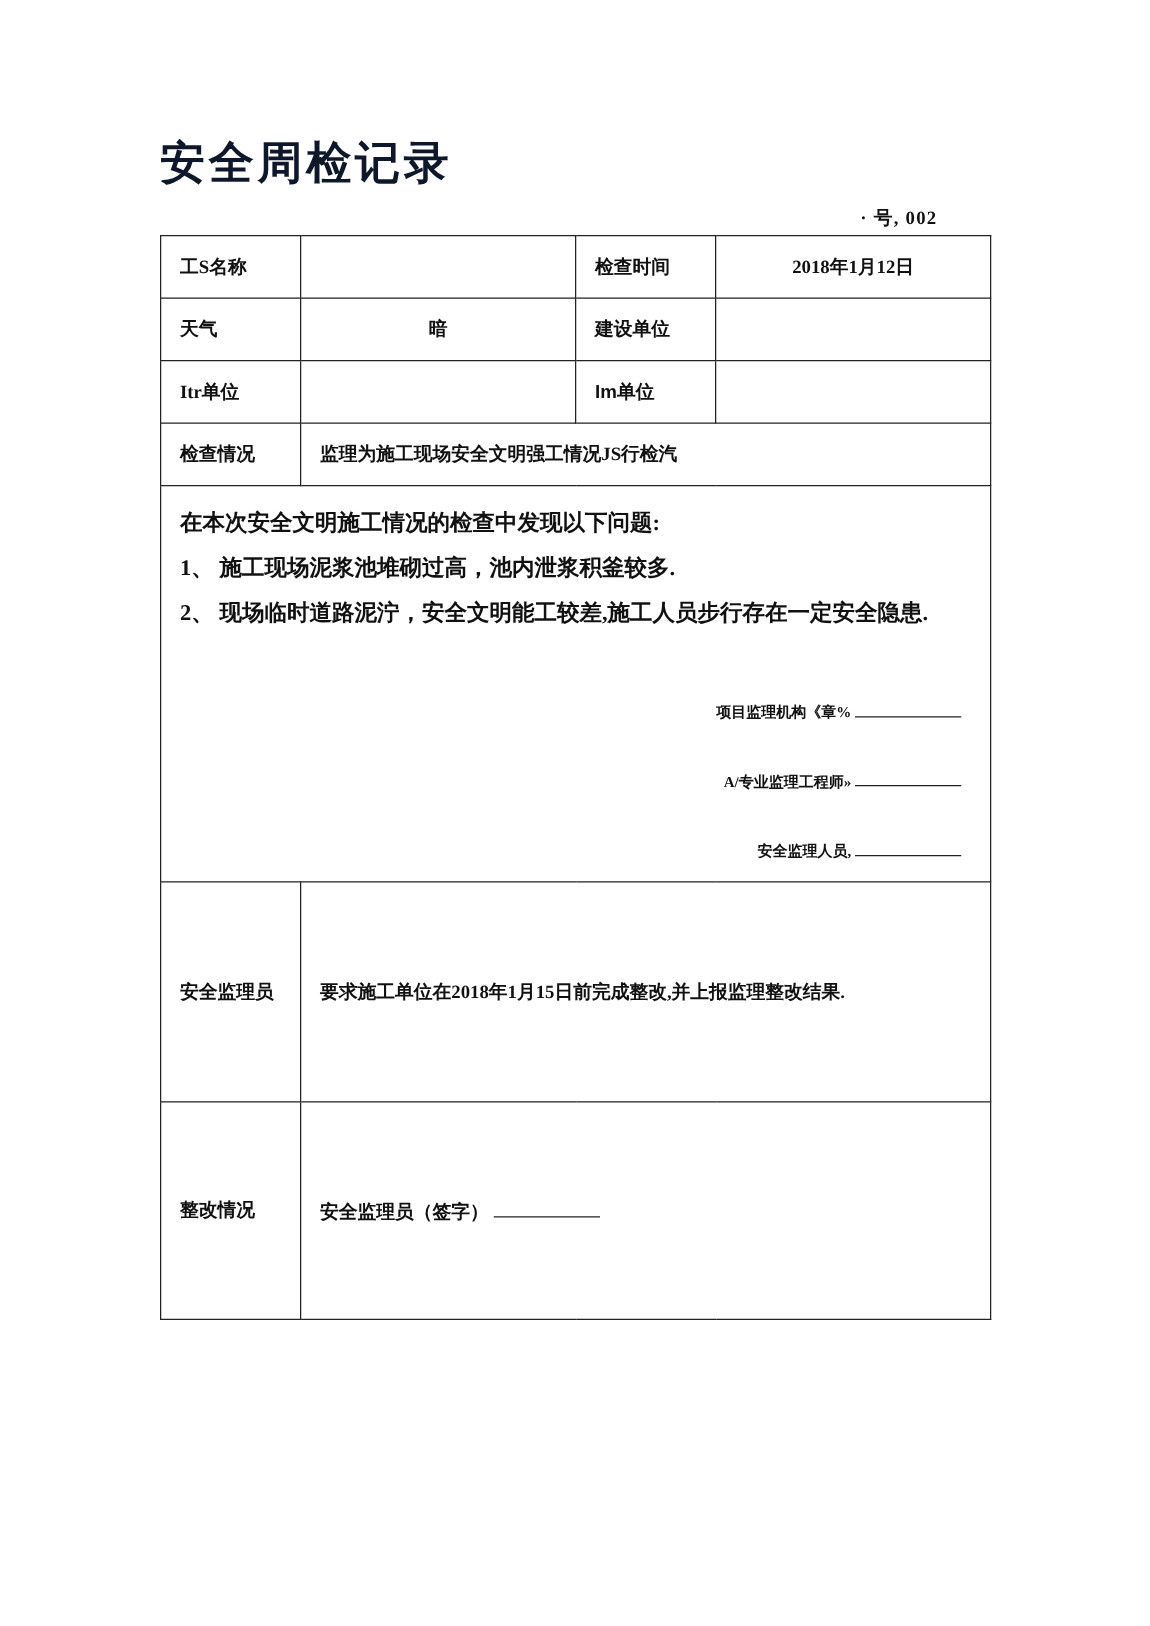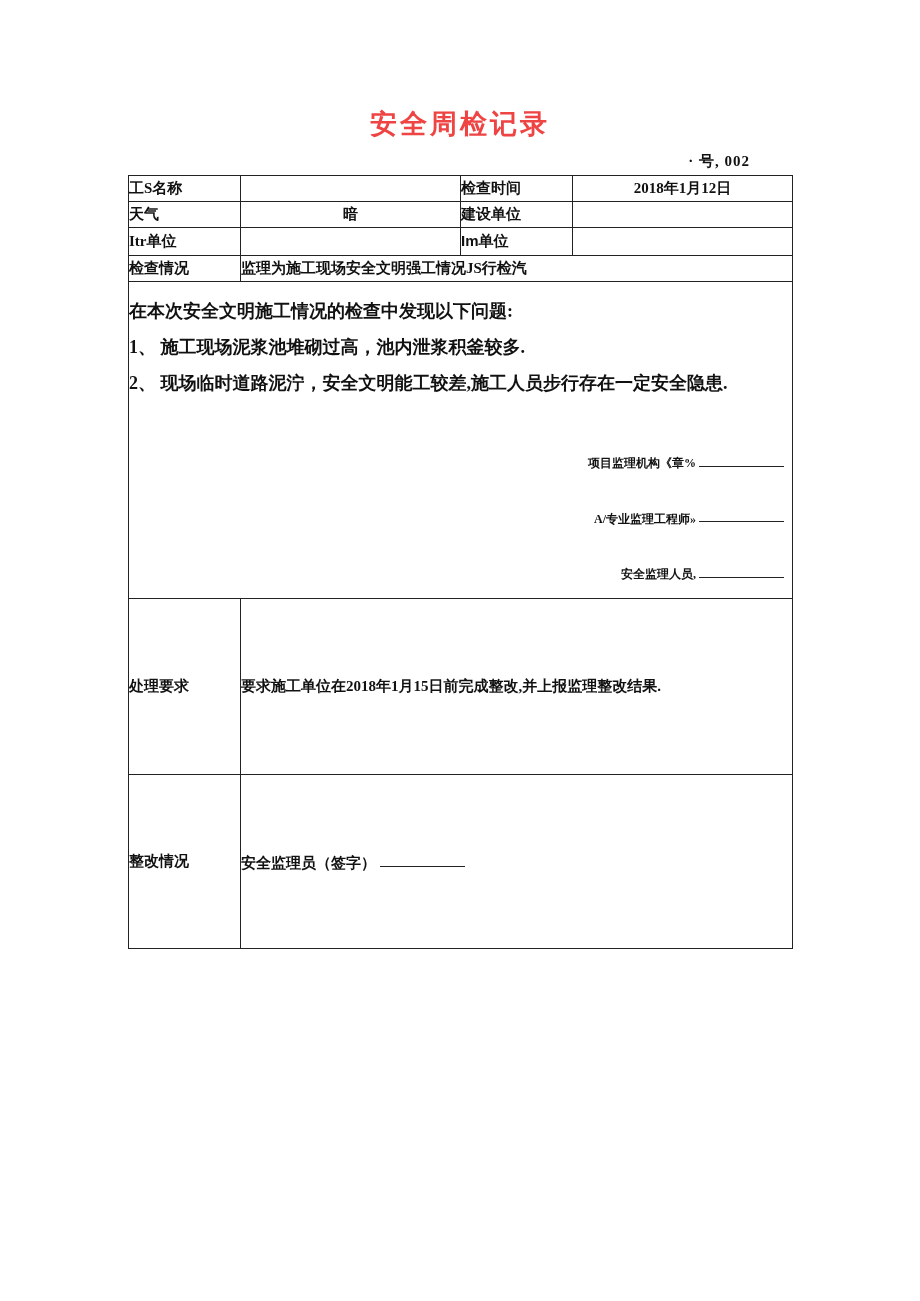--- a/index.html
+++ b/index.html
@@ -17,44 +17,44 @@
     overflow: hidden;
   }
   .content {
     position: absolute;
     left: 128px;
     top: 0;
     width: 664px;
   }
   .title {
     margin: 106px 0 0 0;
-    text-align: center;
-    font-size: 27px;
+    text-align: left;
+    font-size: 36px;
     font-weight: 600;
     letter-spacing: 3px;
-    color: #ef4444;
+    color: #0f172a;
   }
   .doc-number {
     margin: 10px 42px 4px 0;
     text-align: right;
     font-size: 15px;
     font-weight: bold;
     letter-spacing: 1px;
   }
   table.form-table {
     border-collapse: collapse;
     table-layout: fixed;
     width: 664px;
     margin-top: 2px;
   }
   table.form-table td {
     border: 1px solid #222222;
     font-size: 15px;
     font-weight: bold;
-    padding: 0;
+    padding: 15px;
     overflow: hidden;
     vertical-align: middle;
   }
   td.label-cell {
     padding-left: 20px;
     text-align: left;
   }
   td.label-cell-mid {
     padding-left: 14px;
     text-align: left;
@@ -169,21 +169,21 @@
               <span>A/专业监理工程师»</span>
               <span class="sig-line"></span>
             </div>
             <div class="sig-block next">
               <span>安全监理人员,</span>
               <span class="sig-line"></span>
             </div>
           </td>
         </tr>
         <tr class="r-hand">
-          <td class="label-cell-mid">处理要求</td>
+          <td class="label-cell-mid">安全监理员</td>
           <td class="handling-content" colspan="3">要求施工单位在2018年1月15日前完成整改,并上报监理整改结果.</td>
         </tr>
         <tr class="r-rect">
           <td class="label-cell-mid">整改情况</td>
           <td class="rect-content" colspan="3">
             <span>安全监理员（签字）</span>
             <span class="sig-line"></span>
           </td>
         </tr>
       </tbody>

